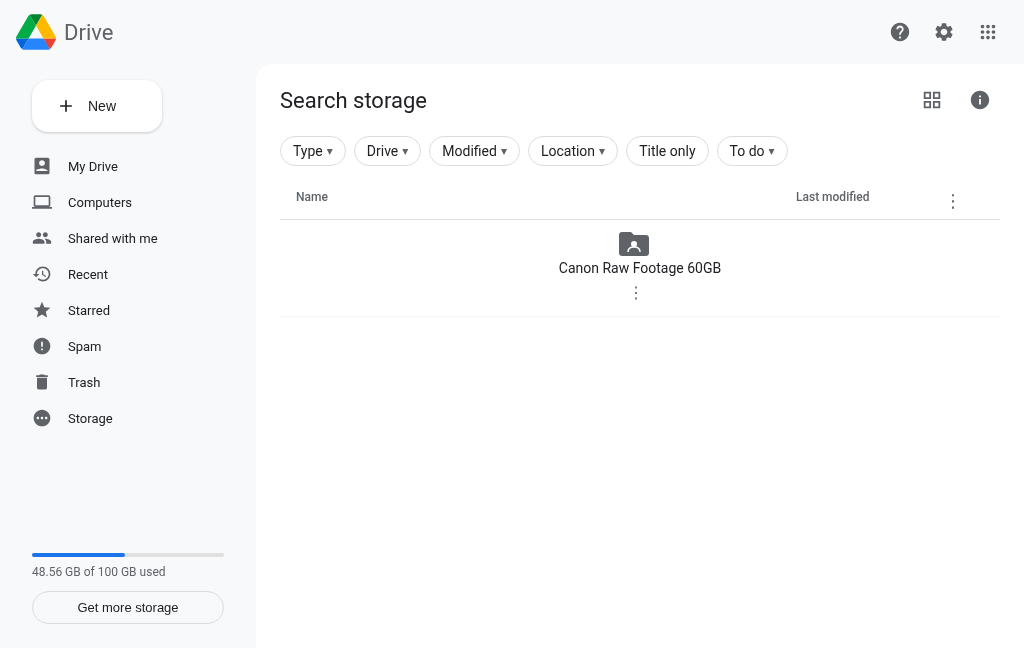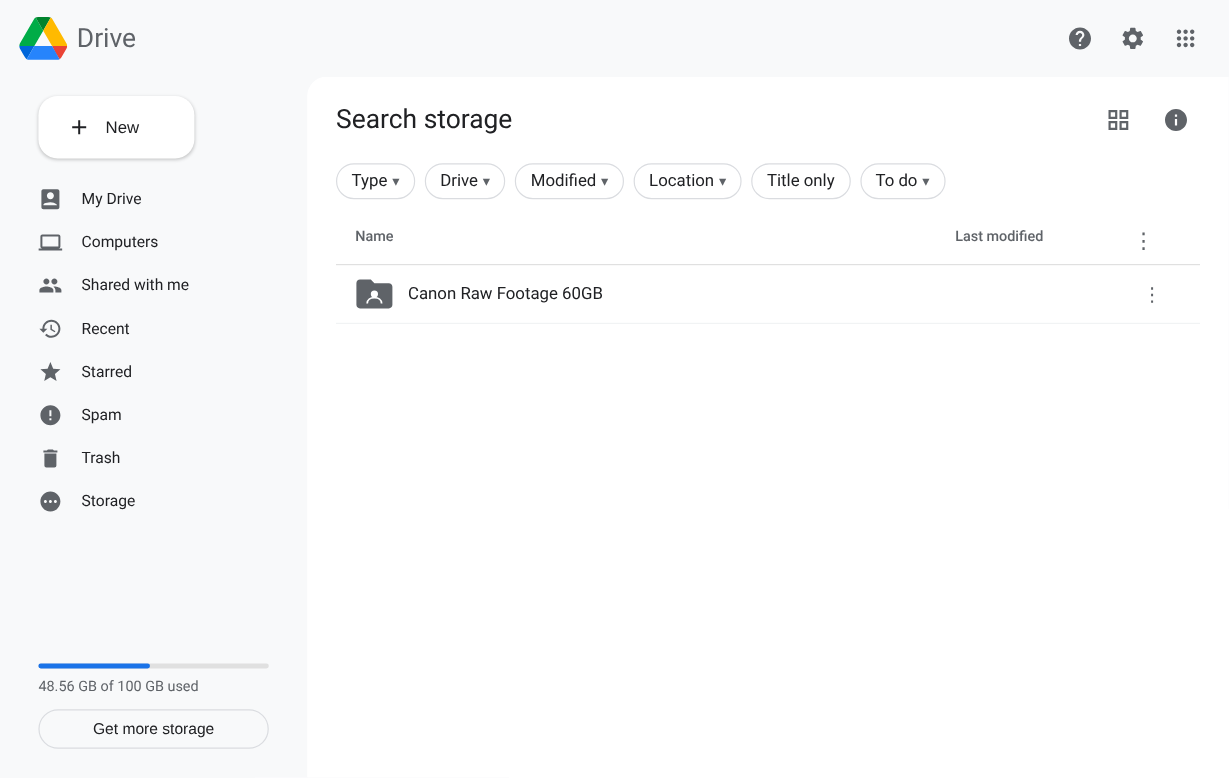--- a/index.html
+++ b/index.html
@@ -299,20 +299,21 @@
     .col-actions {
       width: 40px;
     }
 
     .table-row {
       display: flex;
       align-items: center;
       padding: 8px 16px;
       border-bottom: 1px solid #f1f3f4;
       cursor: pointer;
+      flex-direction: column;
     }
 
     .file-icon {
       width: 32px;
       height: 32px;
       margin-right: 12px;
       display: flex;
       align-items: center;
       justify-content: center;
       flex-shrink: 0;

